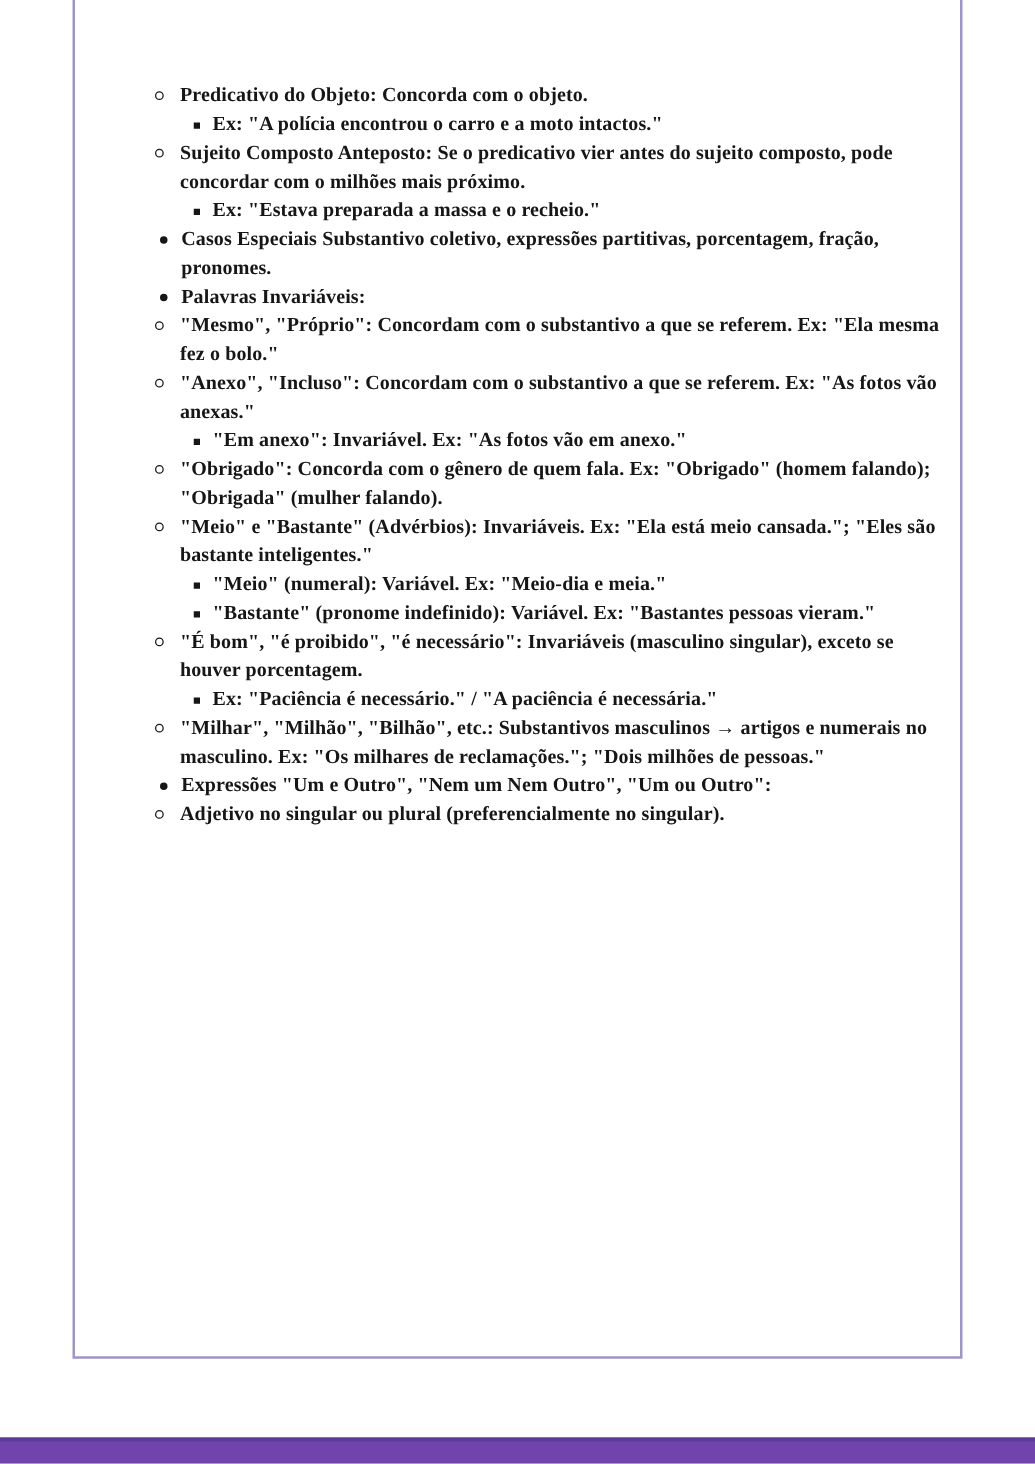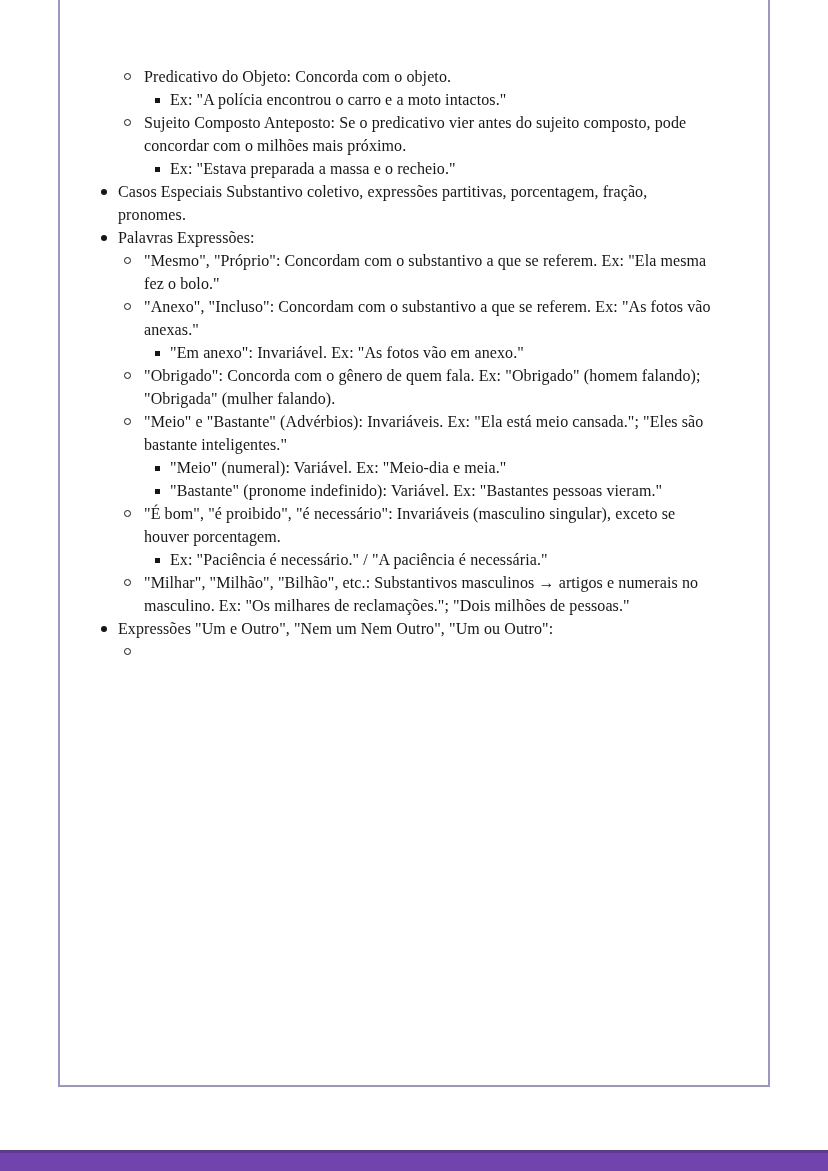--- a/index.html
+++ b/index.html
@@ -2,21 +2,21 @@
 <html><head>
 <meta charset="utf-8">
 <style>
   * { margin:0; padding:0; box-sizing:border-box; }
   html,body {
     width:828px; height:1171px;
     background:#ffffff;
     overflow:hidden;
     font-family:"Liberation Serif","DejaVu Serif",serif;
   }
-  .canvas { position:relative; width:828px; height:1171px; background:#ffffff; }
+  .canvas { position:relative; width:828px; height:1171px; background:#ffffff;font-weight:bold; }
 
   .doc-page {
     position:absolute;
     left:58px; top:-8px;
     width:712px; height:1095px;
     background:#ffffff;
     border:2px solid #9d94cc;
   }
 
   .doc-content {
@@ -26,21 +26,21 @@
   }
 
   .line {
     position:relative;
     font-size:16px;
     line-height:23px;
     color:#161616;
     letter-spacing:0.1px;
     white-space:nowrap;
   }
-  .lvl1 { padding-left:58px; }
+  .lvl1 { padding-left:58px;margin-left:27px; }
   .lvl2 { padding-left:84px; }
   .lvl3 { padding-left:110px; }
 
   .bullet { position:absolute; display:block; }
   .b1 { left:41px; top:9px;  width:6px; height:6px; background:#161616; border-radius:50%; }
   .b2 { left:64px; top:8px;  width:7px; height:7px; border:1.4px solid #161616; border-radius:50%; background:transparent; }
   .b3 { left:95px; top:10px; width:5px; height:5px; background:#161616; }
 
   .footer-bar {
     position:absolute;
@@ -56,35 +56,35 @@
 <div class="canvas">
   <div class="doc-page">
     <div class="doc-content">
         <div class="line lvl2"><span class="bullet b2"></span><span>Predicativo do Objeto: Concorda com o objeto.</span></div>
         <div class="line lvl3"><span class="bullet b3"></span><span>Ex: "A polícia encontrou o carro e a moto intactos."</span></div>
         <div class="line lvl2"><span class="bullet b2"></span><span>Sujeito Composto Anteposto: Se o predicativo vier antes do sujeito composto, pode</span></div>
         <div class="line lvl2"><span>concordar com o milhões mais próximo.</span></div>
         <div class="line lvl3"><span class="bullet b3"></span><span>Ex: "Estava preparada a massa e o recheio."</span></div>
         <div class="line lvl1"><span class="bullet b1"></span><span>Casos Especiais Substantivo coletivo, expressões partitivas, porcentagem, fração,</span></div>
         <div class="line lvl1"><span>pronomes.</span></div>
-        <div class="line lvl1"><span class="bullet b1"></span><span>Palavras Expressões:</span></div>
+        <div class="line lvl1"><span class="bullet b1"></span><span>Palavras Invariáveis:</span></div>
         <div class="line lvl2"><span class="bullet b2"></span><span>"Mesmo", "Próprio": Concordam com o substantivo a que se referem. Ex: "Ela mesma</span></div>
         <div class="line lvl2"><span>fez o bolo."</span></div>
         <div class="line lvl2"><span class="bullet b2"></span><span>"Anexo", "Incluso": Concordam com o substantivo a que se referem. Ex: "As fotos vão</span></div>
         <div class="line lvl2"><span>anexas."</span></div>
         <div class="line lvl3"><span class="bullet b3"></span><span>"Em anexo": Invariável. Ex: "As fotos vão em anexo."</span></div>
         <div class="line lvl2"><span class="bullet b2"></span><span>"Obrigado": Concorda com o gênero de quem fala. Ex: "Obrigado" (homem falando);</span></div>
         <div class="line lvl2"><span>"Obrigada" (mulher falando).</span></div>
         <div class="line lvl2"><span class="bullet b2"></span><span>"Meio" e "Bastante" (Advérbios): Invariáveis. Ex: "Ela está meio cansada."; "Eles são</span></div>
         <div class="line lvl2"><span>bastante inteligentes."</span></div>
         <div class="line lvl3"><span class="bullet b3"></span><span>"Meio" (numeral): Variável. Ex: "Meio-dia e meia."</span></div>
         <div class="line lvl3"><span class="bullet b3"></span><span>"Bastante" (pronome indefinido): Variável. Ex: "Bastantes pessoas vieram."</span></div>
         <div class="line lvl2"><span class="bullet b2"></span><span>"É bom", "é proibido", "é necessário": Invariáveis (masculino singular), exceto se</span></div>
         <div class="line lvl2"><span>houver porcentagem.</span></div>
         <div class="line lvl3"><span class="bullet b3"></span><span>Ex: "Paciência é necessário." / "A paciência é necessária."</span></div>
         <div class="line lvl2"><span class="bullet b2"></span><span>"Milhar", "Milhão", "Bilhão", etc.: Substantivos masculinos → artigos e numerais no</span></div>
         <div class="line lvl2"><span>masculino. Ex: "Os milhares de reclamações."; "Dois milhões de pessoas."</span></div>
         <div class="line lvl1"><span class="bullet b1"></span><span>Expressões "Um e Outro", "Nem um Nem Outro", "Um ou Outro":</span></div>
-        <div class="line lvl2"><span class="bullet b2"></span></div>
+        <div class="line lvl2"><span class="bullet b2"></span><span>Adjetivo no singular ou plural (preferencialmente no singular).</span></div>
       </div>
   </div>
   <div class="footer-bar"></div>
 </div>
 
 </body></html>

